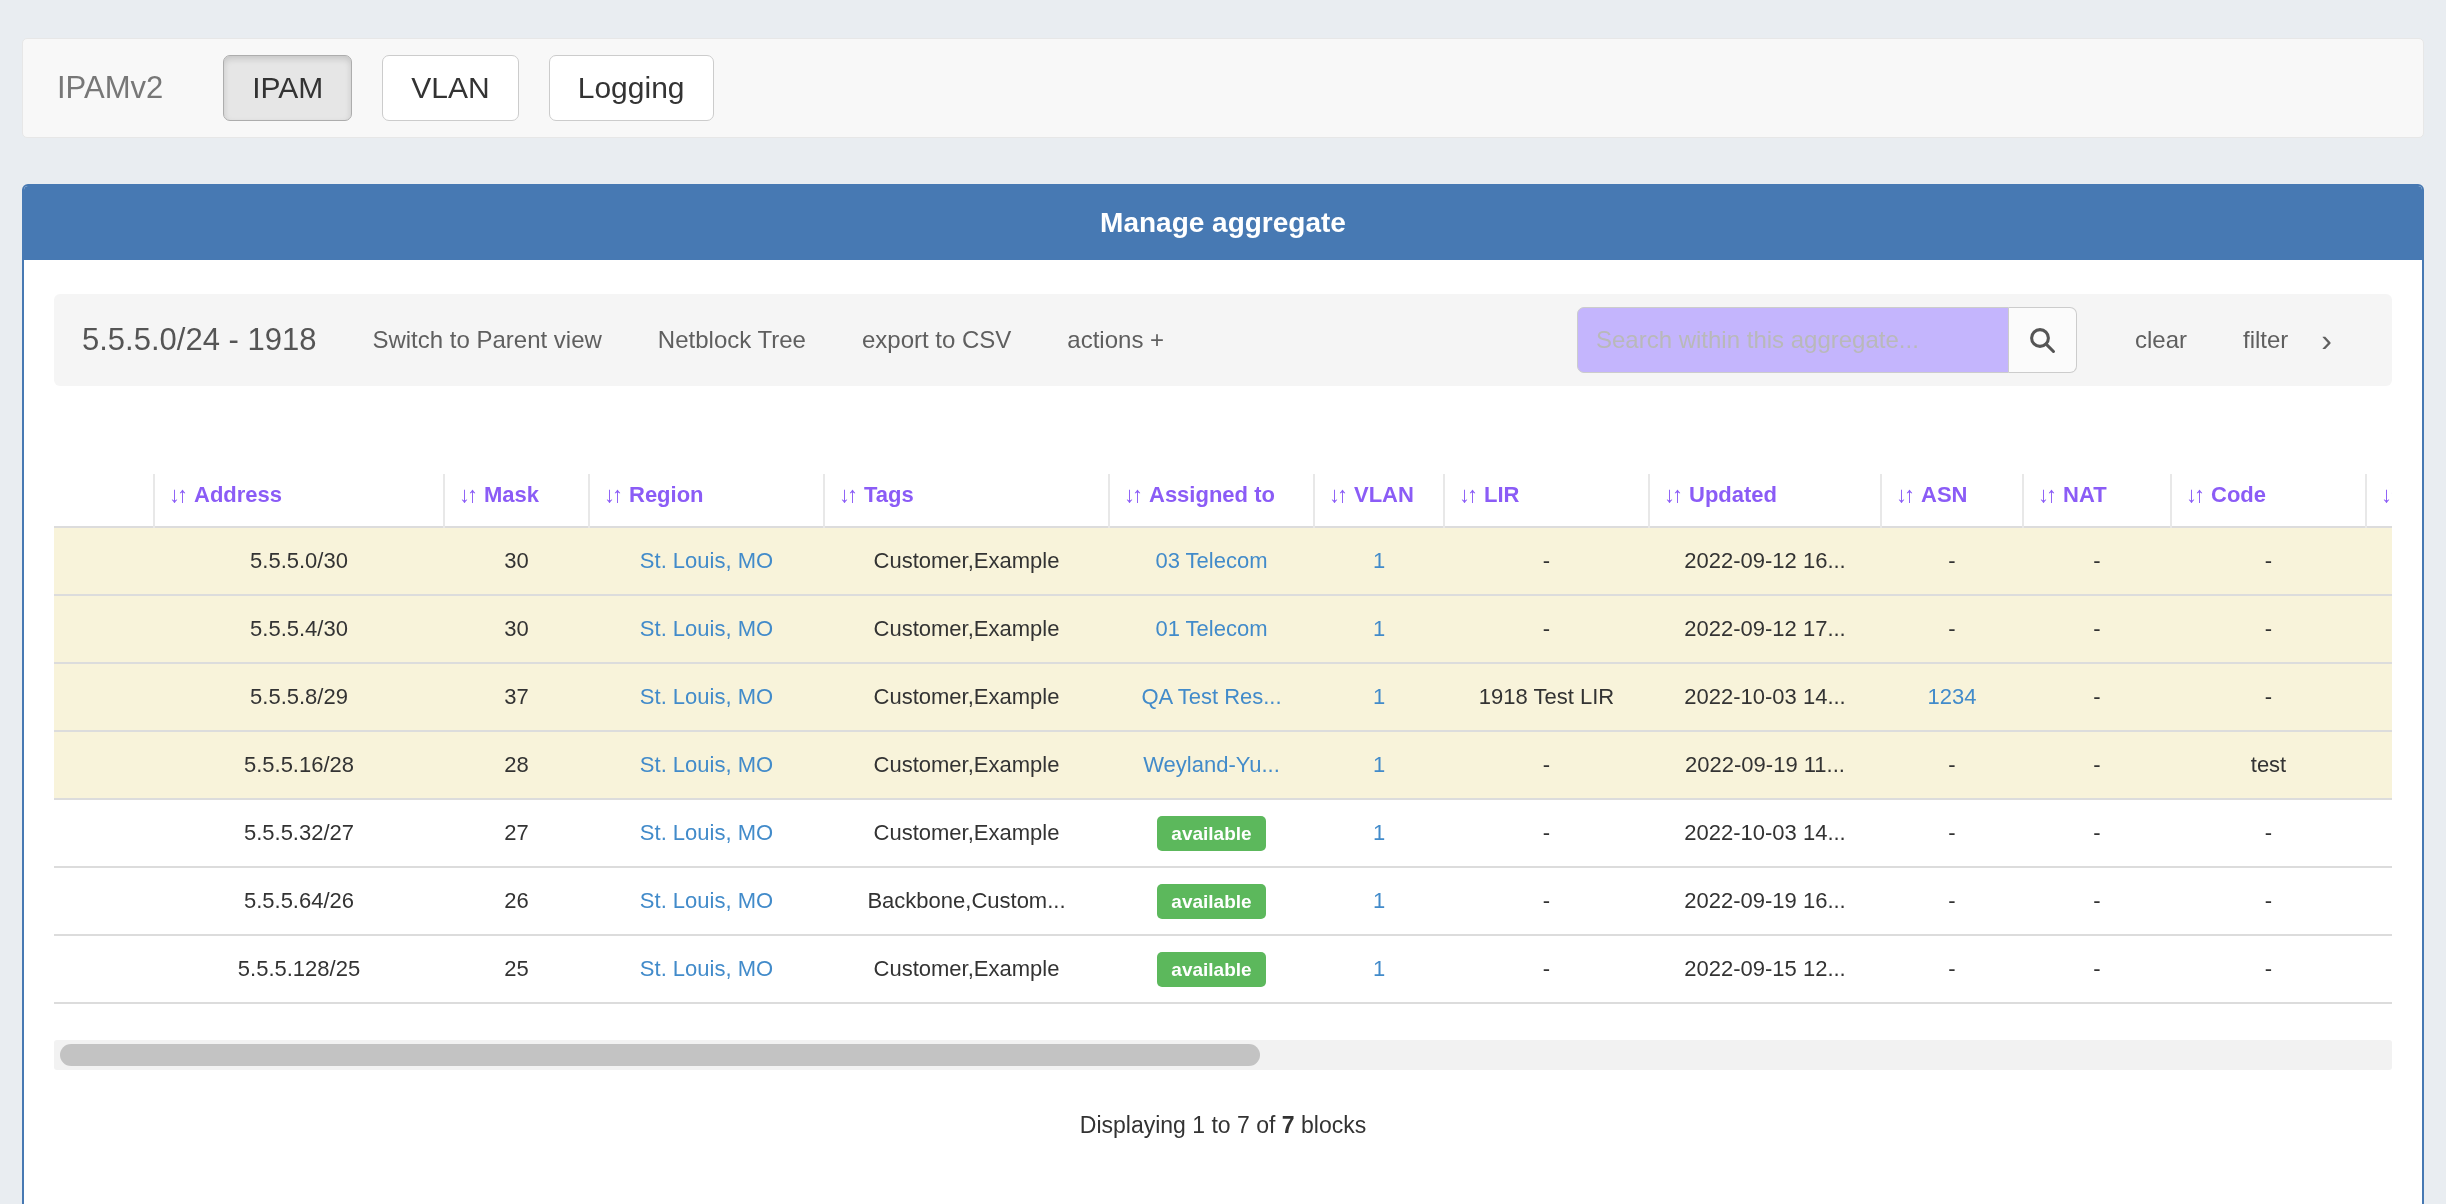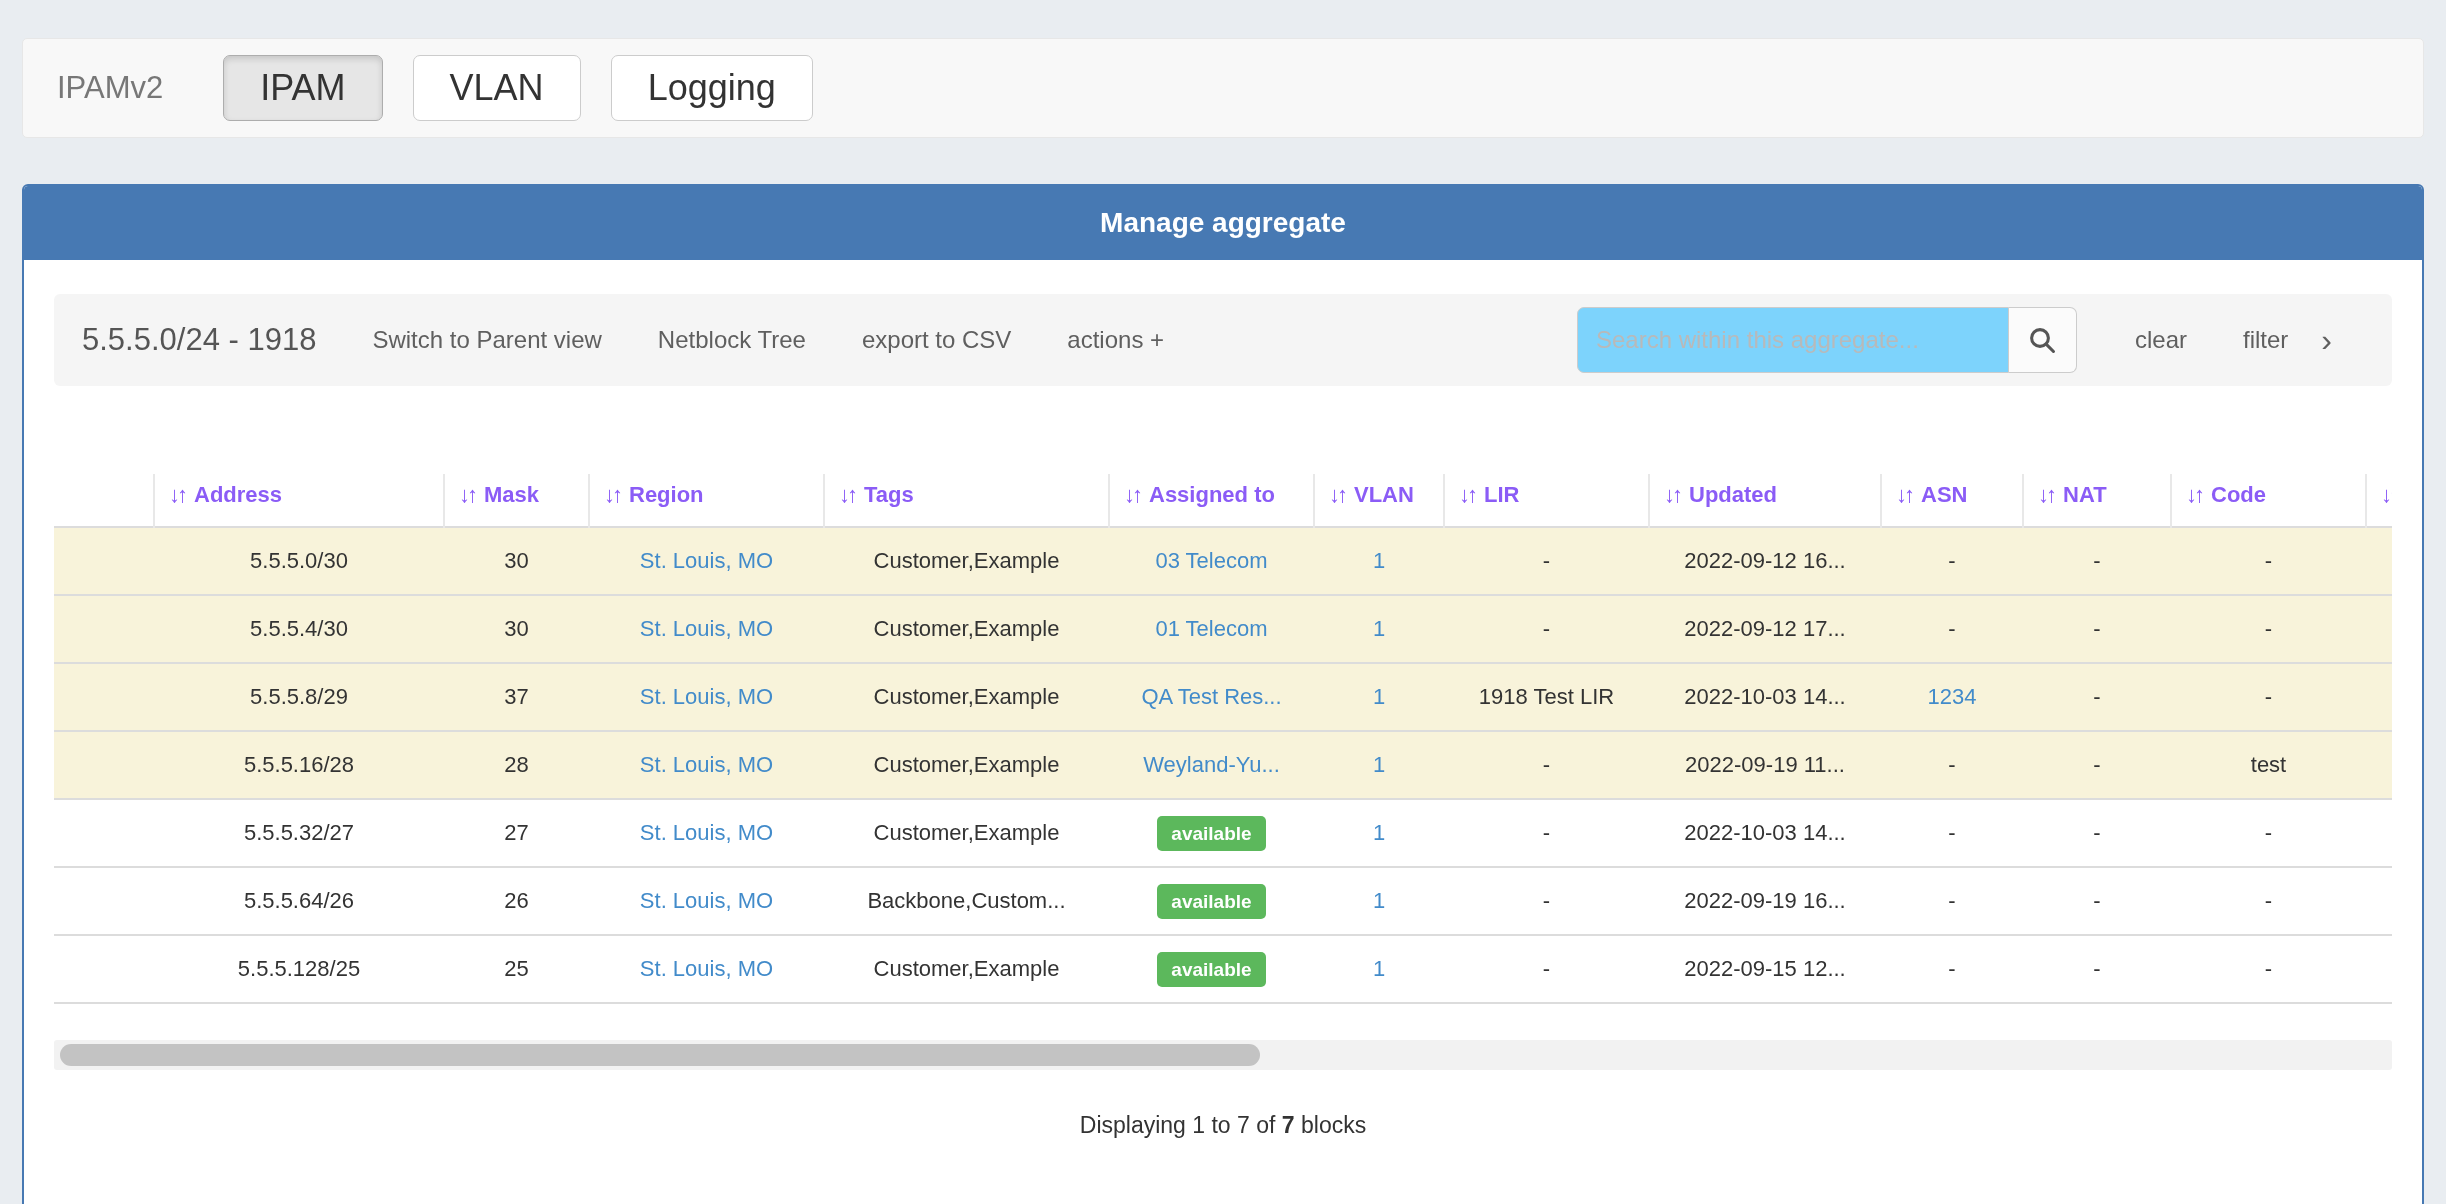--- a/index.html
+++ b/index.html
@@ -7,39 +7,39 @@
     --row-highlight:#f8f3da; --navbar-bg:#f8f8f8; --toolbar-bg:#f5f5f5;
   }
   *{box-sizing:border-box;margin:0;padding:0;}
   html,body{width:2446px;height:1204px;overflow:hidden;}
   body{background:var(--page-bg);font-family:"Liberation Sans",sans-serif;color:#333;}
 
   
   .navbar{margin:38px 22px 0;height:100px;background:var(--navbar-bg);
     border:1px solid #e7e7e7;border-radius:5px;display:flex;align-items:center;padding:0 34px;}
   .brand{font-size:31px;color:#777;margin-right:60px;}
-  .tab{height:66px;padding:0 36px;font-size:36px;border:1px solid #ccc;border-radius:7px;
+  .tab{height:66px;padding:0 28px;font-size:30px;border:1px solid #ccc;border-radius:7px;
     background:#fff;color:#333;margin-right:30px;cursor:pointer;font-family:inherit;}
   .tab.active{background:#e6e6e6;border-color:#adadad;box-shadow:inset 0 3px 6px rgba(0,0,0,.14);}
 
   
   .panel{margin:46px 22px 0;background:#fff;border:2px solid var(--accent);
     border-radius:6px;height:1040px;overflow:hidden;}
   .panel-heading{background:var(--accent);color:#fff;font-size:28px;font-weight:bold;
     padding:21px 26px;border-radius:3px 3px 0 0;text-align:center;}
   .panel-body{padding:34px 30px 0;}
 
   
   .toolbar{background:var(--toolbar-bg);border-radius:6px;height:92px;display:flex;
     align-items:center;padding:0 60px 0 28px;}
   .agg-title{font-size:31px;color:#555;margin-right:56px;white-space:nowrap;}
   .tool-link{font-size:24px;color:#5f5f5f;text-decoration:none;margin-right:56px;white-space:nowrap;}
   .search-group{margin-left:auto;display:flex;align-items:center;}
   .search-input{width:432px;height:66px;border:1px solid #ccc;border-radius:7px 0 0 7px;
-    padding:0 18px;font-size:24px;font-family:inherit;color:#333;background:#7dd3fc;outline:none;}
+    padding:0 18px;font-size:24px;font-family:inherit;color:#333;background:#c4b5fd;outline:none;}
   .search-input::placeholder{color:#b9b9b9;}
   .search-btn{width:68px;height:66px;border:1px solid #ccc;border-left:none;
     border-radius:0 7px 7px 0;background:#fbfbfb;display:flex;align-items:center;
     justify-content:center;cursor:pointer;}
   .clear-link{margin-left:58px;font-size:24px;color:#5f5f5f;text-decoration:none;}
   .filter-link{margin-left:56px;font-size:24px;color:#5f5f5f;text-decoration:none;
     display:flex;align-items:center;white-space:nowrap;gap:21px;}
   .chevron{font-size:32px;margin-left:12px;line-height:1;color:#5f5f5f;}
 
   

